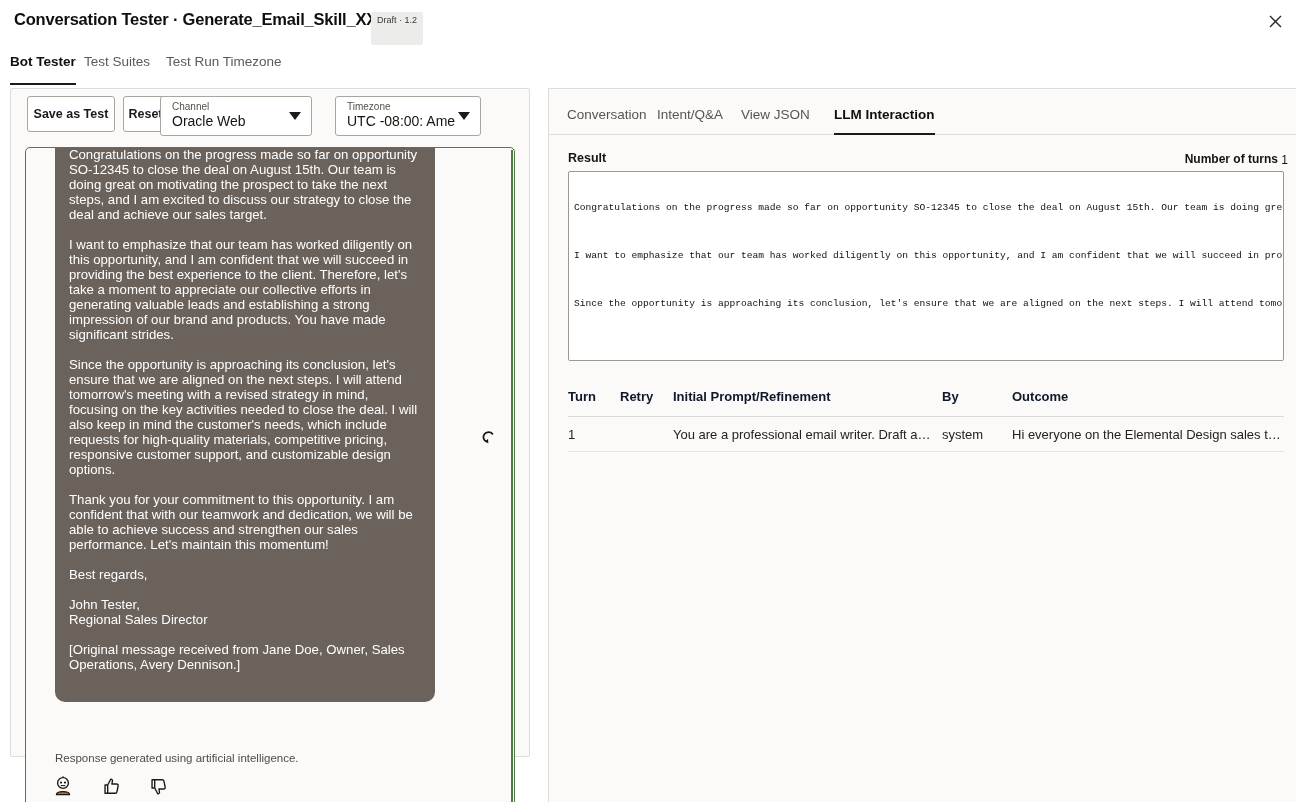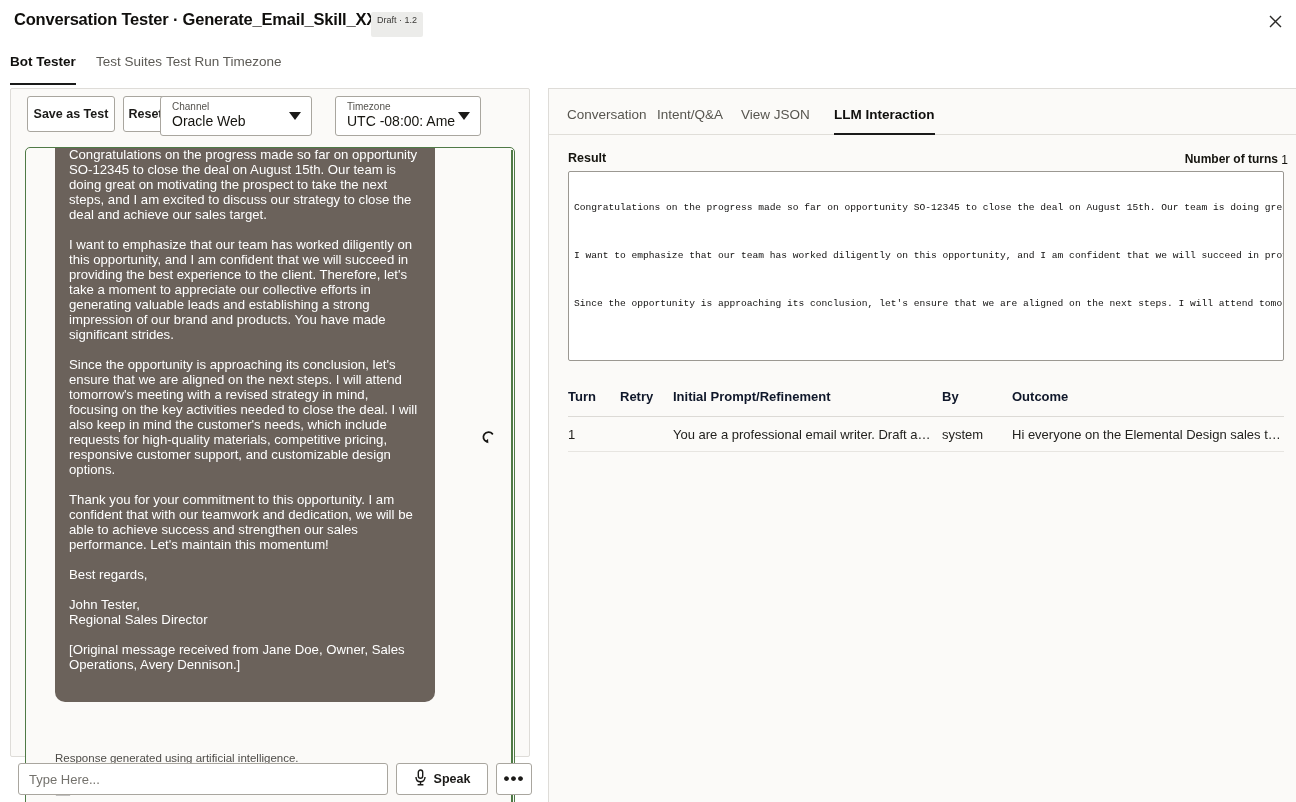--- a/index.html
+++ b/index.html
@@ -19,40 +19,40 @@
     position: absolute; left: 0; top: 0; width: 1296px; height: 42px;
   }
   .header-title {
     position: absolute; left: 14px; top: 10px;
     font-size: 16.5px; font-weight: bold; letter-spacing: -0.2px;
     color: #100f0d; white-space: nowrap;
   }
   .draft-badge {
     position: absolute; left: 371px; top: 12px;
     background: #ececea; color: #3b3a37;
-    font-size: 9px; padding: 3px 6px 12px 6px; border-radius: 2px;
+    font-size: 9px; padding: 3px 6px 20px 6px; border-radius: 2px;
     white-space: nowrap;
   }
   .close-btn {
     position: absolute; right: 8px; top: 8px;
     width: 26px; height: 26px; display: flex; align-items: center; justify-content: center;
     cursor: pointer; color: #2b2a28;
   }
 
   
   .top-tabs {
     position: absolute; left: 0; top: 54px; width: 1296px; height: 32px;
   }
   .top-tab {
     position: absolute; top: 0; height: 31px;
     font-size: 13.5px; color: #5c5a55; cursor: pointer; white-space: nowrap;
   }
   .top-tab.active { color: #100f0d; font-weight: bold; border-bottom: 2.5px solid #1a1a1a; padding-bottom: 7px;}
   .tt0 { left: 10px; }
-  .tt1 { left: 96px; }
+  .tt1 { left: 84px; }
   .tt2 { left: 166px; }
 
   
   .left-panel {
     position: absolute; left: 10px; top: 88px;
     width: 520px; height: 669px;
     background: #fbfaf8; border: 1px solid #dedcd8; border-radius: 2px;
   }
   .toolbar {
     position: absolute; left: 0; top: 0; width: 518px; height: 60px;
@@ -290,34 +290,20 @@
         <svg width="17" height="17" viewBox="0 0 18 18" aria-hidden="true">
           <path d="M14.2 5.2 C12.2 2.6 7.8 2.6 5.6 5.6 C3.6 8.4 4.8 12.2 8 13.2" fill="none" stroke="#171614" stroke-width="1.9" stroke-linecap="round"></path>
           <path d="M9.6 10.4 L6.4 13.6 L9.9 15.2 Z" fill="#171614"></path>
         </svg>
       </div>
 
       <div class="chat-scrollbar"></div>
     </div>
   </div>
 
-  <div class="input-row">
-    <input class="type-input" type="text" value="" placeholder="Type Here..." style="">
-    <div class="speak-btn">
-      <span>
-        <svg width="13" height="17" viewBox="0 0 13 17" aria-hidden="true">
-          <rect x="4.3" y="1" width="4.4" height="8.2" rx="2.2" fill="none" stroke="#1b1a18" stroke-width="1.4"></rect>
-          <path d="M2 8 C2 11.4 4 12.8 6.5 12.8 C9 12.8 11 11.4 11 8" fill="none" stroke="#1b1a18" stroke-width="1.4"></path>
-          <path d="M6.5 12.8 V15.6 M3.6 15.8 H9.4" stroke="#1b1a18" stroke-width="1.4"></path>
-        </svg>
-      </span>
-      <span>Speak</span>
-    </div>
-    <div class="more-btn">•••</div>
-  </div>
 
   <div class="right-panel">
 
     <div class="rp-tabs">
       <div class="rp-tab rt0">Conversation</div>
       <div class="rp-tab rt1">Intent/Q&amp;A</div>
       <div class="rp-tab rt2">View JSON</div>
       <div class="rp-tab rt3 active">LLM Interaction</div>
     </div>
 

